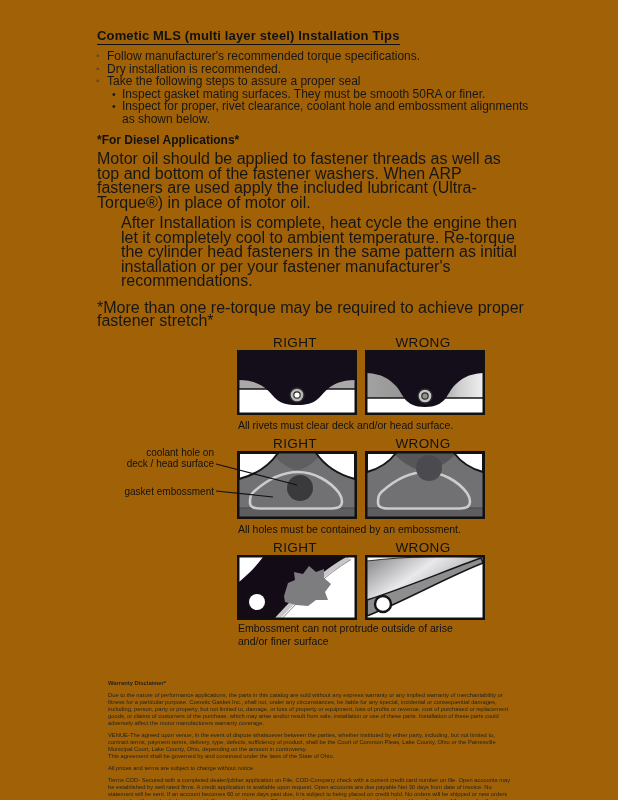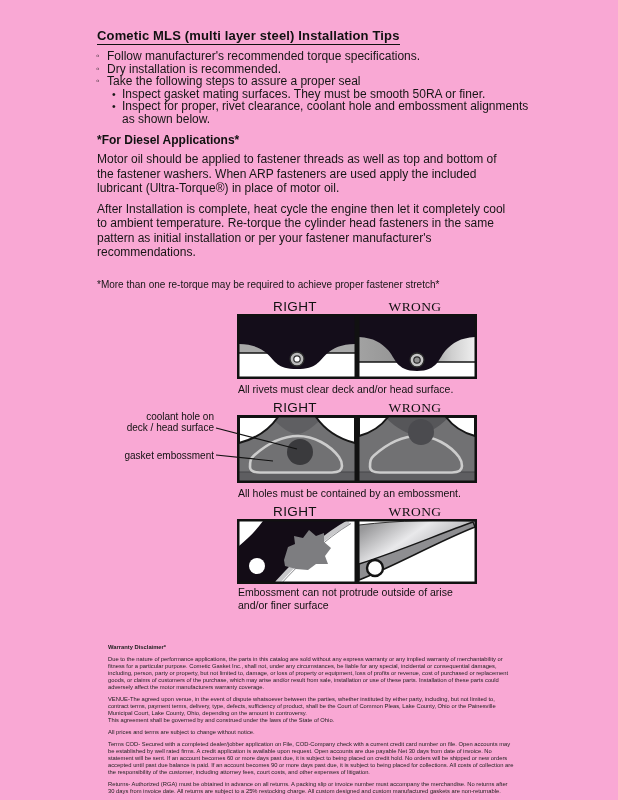--- a/index.html
+++ b/index.html
@@ -1,44 +1,44 @@
 <!DOCTYPE html>
 <html><head>
 <meta charset="utf-8">
 <style>
   html,body { margin:0; padding:0; background:#e8e8e8; }
   .page {
     position:relative; width:618px; height:800px; margin:0 auto;
-    background:#f9a8d4; overflow:hidden;
+    background:#a16207; overflow:hidden;
     font-family:"Liberation Sans", sans-serif; color:#1a1a1a;
   }
   .content { position:absolute; left:97px; top:26px; width:432px; }
 
   .title {
     display:inline-block; font-size:13px; font-weight:bold; letter-spacing:.15px;
     border-bottom:1.5px solid #111; padding-bottom:1px; color:#111;
   }
 
   .bullets { margin-top:5px; font-size:12px; line-height:12.5px; color:#161616; }
   .bullet { position:relative; padding-left:10px; }
   .bullet::before { content:"◦"; position:absolute; left:-1px; top:0; font-size:10px; }
   .bullet.sub { padding-left:25px; }
   .bullet.sub::before { content:"•"; left:15px; font-size:10.5px; }
 
   .section-heading { margin-top:8px; font-size:12px; font-weight:bold; color:#111; }
-  .para { margin-top:5px; font-size:12px; line-height:14.5px; width:414px; color:#161616; }
-  .para.p2 { margin-top:6px; }
-  .note { margin-top:18px; font-size:10px; line-height:13px; color:#161616; }
+  .para { margin-top:5px; font-size:16px; line-height:14.5px; width:414px; color:#161616; }
+  .para.p2 { margin-top:6px;margin-left:24px; }
+  .note { margin-top:12px; font-size:16px; line-height:13px; color:#161616; }
 
   .diag-row { position:relative; height:80px; margin-top:8px; }
   .diag-row.r2 { height:83px; margin-top:4px; }
   .diag-row.r3 { height:80px; margin-top:4px; }
   .dbox { position:absolute; top:0; width:116px; }
   .dbox.left { left:140px; }
-  .dbox.right { left:260px;font-family:Liberation Serif, serif; }
+  .dbox.right { left:268px; }
   .dlabel { text-align:center; font-size:13.5px; line-height:15px; letter-spacing:.4px; color:#111; }
   .dbox svg { display:block; }
 
   .caption { margin-left:141px; margin-top:4px; font-size:10.5px; line-height:13px; color:#111; }
   .caption.two { margin-top:2px; }
 
   .sidelabel { position:absolute; left:0; width:117px; text-align:right; font-size:10px; line-height:11px; color:#111; }
   .sidelabel.l1 { top:11px; }
   .sidelabel.l2 { top:50px; }
   .leader-overlay { position:absolute; left:0; top:0; pointer-events:none; }

